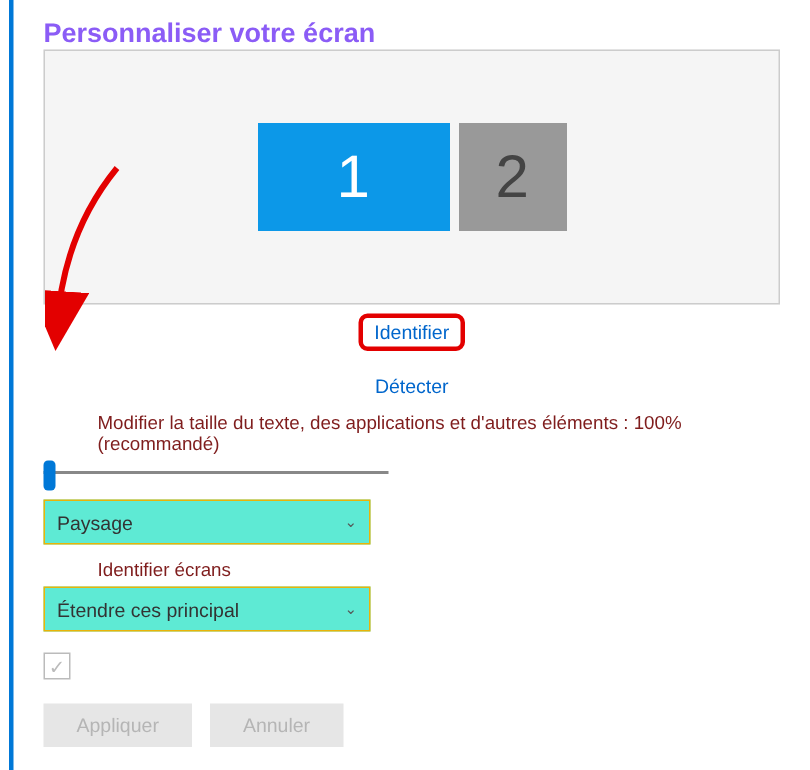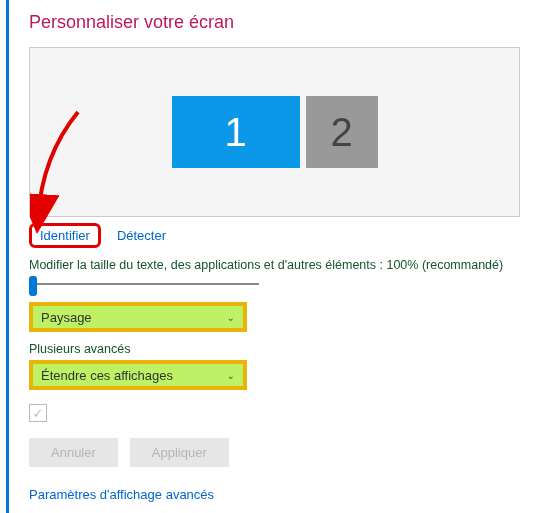--- a/index.html
+++ b/index.html
@@ -12,23 +12,23 @@
     background: #fff;
     width: 540px;
   }
   .page {
     padding: 12px 20px 20px 20px;
     border-left: 3px solid #0078d7;
     margin-left: 6px;
   }
   .title {
     font-size: 18px;
-    font-weight: 400;
-    color: #be185d;
-    margin-bottom: 14px;
+    font-weight: 700;
+    color: #8b5cf6;
+    margin-bottom: 0;
   }
   .monitor-box {
     border: 1px solid #ccc;
     background: #f5f5f5;
     height: 170px;
     display: flex;
     align-items: center;
     justify-content: center;
     gap: 6px;
     margin-bottom: 6px;
@@ -43,40 +43,42 @@
     color: #fff;
   }
   .mon1 { background: #0c98e8; width: 128px; }
   .mon2 { background: #999; width: 72px; color: #444; }
 
   .link-row {
     display: flex;
     gap: 16px;
     margin-bottom: 10px;
     align-items: center;
+    flex-direction: column;
   }
   .link {
     color: #0066cc;
     font-size: 13px;
     text-decoration: none;
     cursor: pointer;
   }
   .highlight-box {
     border: 3px solid #e30000;
     border-radius: 6px;
     padding: 2px 8px;
     display: inline-flex;
     align-items: center;
   }
 
   .label {
     font-size: 12.5px;
-    color: #14532d;
+    color: #7f1d1d;
     margin-top: 6px;
     margin-bottom: 4px;
+    margin-left: 36px;
   }
 
   .slider-wrap {
     width: 230px;
     margin-bottom: 10px;
   }
   .slider {
     position: relative;
     height: 16px;
   }
@@ -91,31 +93,31 @@
     position: absolute;
     top: 0;
     left: 0;
     width: 8px;
     height: 20px;
     background: #0078d7;
     border-radius: 3px;
   }
 
   .select {
-    border: 4px solid #eab308;
+    border: 1px solid #eab308;
     width: 218px;
     height: 30px;
     display: flex;
     align-items: center;
     justify-content: space-between;
     padding: 0 8px;
     font-size: 13px;
     cursor: pointer;
     margin-bottom: 10px;
-    background: #bef264;
+    background: #5eead4;
   }
   .chev {
     font-size: 10px;
     color: #555;
   }
 
   .check-row {
     display: flex;
     align-items: center;
     gap: 8px;
@@ -185,33 +187,33 @@
       <div class="slider-track"></div>
       <div class="slider-thumb"></div>
     </div>
   </div>
 
   <div class="select">
     <span>Paysage</span>
     <span class="chev">⌄</span>
   </div>
 
-  <div class="label">Plusieurs avancés</div>
+  <div class="label">Identifier écrans</div>
   <div class="select">
-    <span>Étendre ces affichages</span>
+    <span>Étendre ces principal</span>
     <span class="chev">⌄</span>
   </div>
 
   <div class="check-row">
     <span class="checkbox">✓</span>
   </div>
 
   <div class="btn-row">
+    <button class="btn">Appliquer</button>
     <button class="btn">Annuler</button>
-    <button class="btn">Appliquer</button>
   </div>
 
   <a class="adv-link">Paramètres d'affichage avancés</a>
 
 </div>
 
 <svg class="arrow-svg" width="70" height="130">
   <defs>
     <marker id="ah" markerWidth="10" markerHeight="10" refX="6" refY="5" orient="auto">
       <path d="M0,0 L10,5 L0,10 Z" fill="#e30000"></path>

